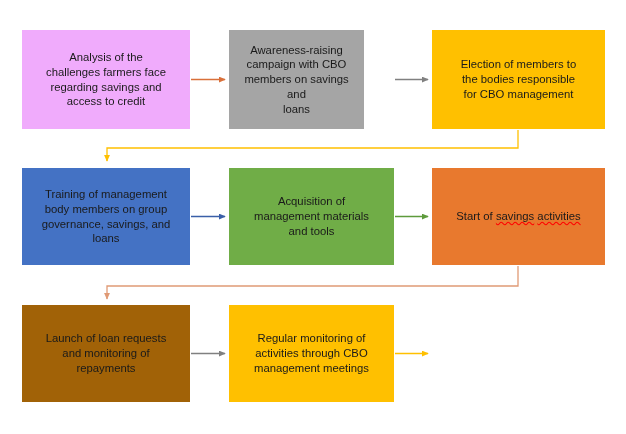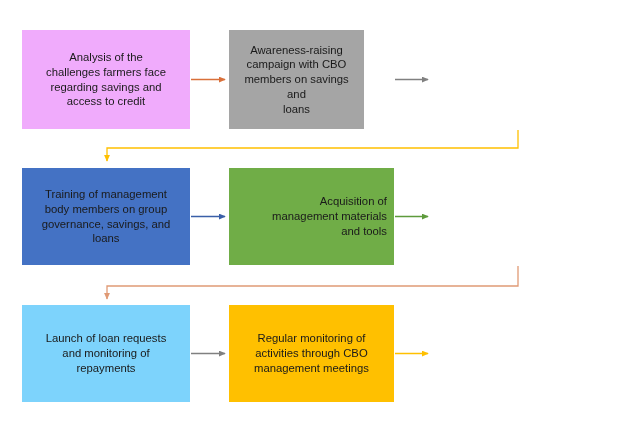--- a/index.html
+++ b/index.html
@@ -95,31 +95,37 @@
   </svg>
 
   <div class="node" title="Analysis of the challenges farmers face regarding savings and access to credit" style="left: 22px; top: 30px; width: 168px; height: 99px; background: #f0abfc;">
     <span class="node-text">Analysis of the<br>challenges farmers face<br>regarding savings and<br>access to credit</span>
   </div>
 
   <div class="node" title="Awareness-raising campaign with CBO members on savings and loans" style="left: 229px; top: 30px; width: 135px; height: 99px; background: rgb(165, 165, 165);">
     <span class="node-text">Awareness-raising<br>campaign with CBO<br>members on savings and<br>loans</span>
   </div>
 
+  <div class="node" title="Election of members to the bodies responsible for CBO management" style="left: 432px; top: 30px; width: 173px; height: 99px; background: rgb(255, 192, 0);">
+    <span class="node-text">Election of members to<br>the bodies responsible<br>for CBO management</span>
+  </div>
 
   <div class="node" title="Training of management body members on group governance, savings, and loans" style="left: 22px; top: 168px; width: 168px; height: 97px; background: rgb(68, 114, 196);">
     <span class="node-text">Training of management<br>body members on group<br>governance, savings, and<br>loans</span>
   </div>
 
-  <div class="node" title="Acquisition of management materials and tools" style="left: 229px; top: 168px; width: 165px; height: 97px; background: rgb(112, 173, 71); text-align: right;">
+  <div class="node" title="Acquisition of management materials and tools" style="left: 229px; top: 168px; width: 165px; height: 97px; background: rgb(112, 173, 71);">
     <span class="node-text">Acquisition of<br>management materials<br>and tools</span>
   </div>
 
+  <div class="node" title="Start of savings activities" style="left: 432px; top: 168px; width: 173px; height: 97px; background: rgb(232, 121, 46);">
+    <span class="node-text">Start of <span class="spell-error">savings</span> <span class="spell-error">activities</span></span>
+  </div>
 
-  <div class="node" title="Launch of loan requests and monitoring of repayments" style="left: 22px; top: 305px; width: 168px; height: 97px; background: #7dd3fc;">
+  <div class="node" title="Launch of loan requests and monitoring of repayments" style="left: 22px; top: 305px; width: 168px; height: 97px; background: #a16207;">
     <span class="node-text">Launch of loan requests<br>and monitoring of<br>repayments</span>
   </div>
 
   <div class="node" title="Regular monitoring of activities through CBO management meetings" style="left: 229px; top: 305px; width: 165px; height: 97px; background: rgb(255, 192, 0); align-items: center;">
     <span class="node-text">Regular monitoring of<br>activities through CBO<br>management meetings</span>
   </div>
 
 
 </div>
 

